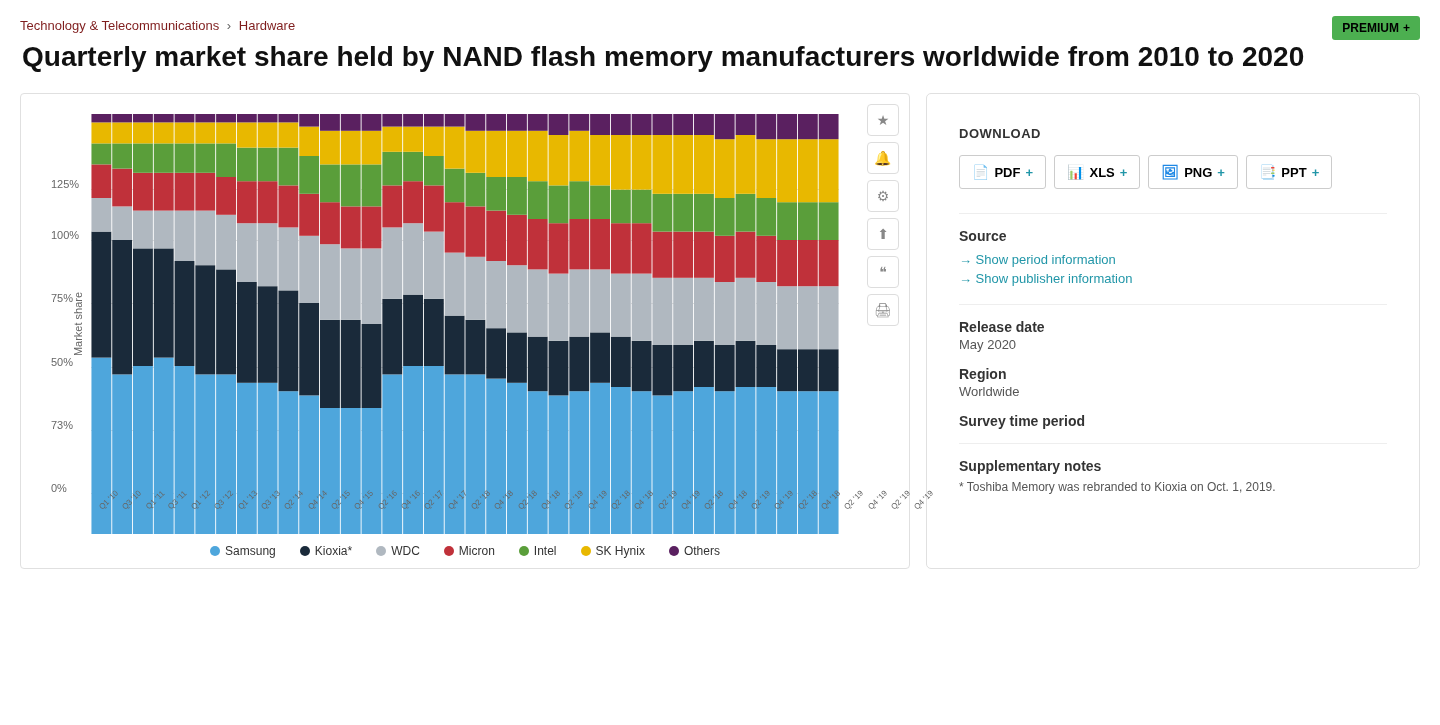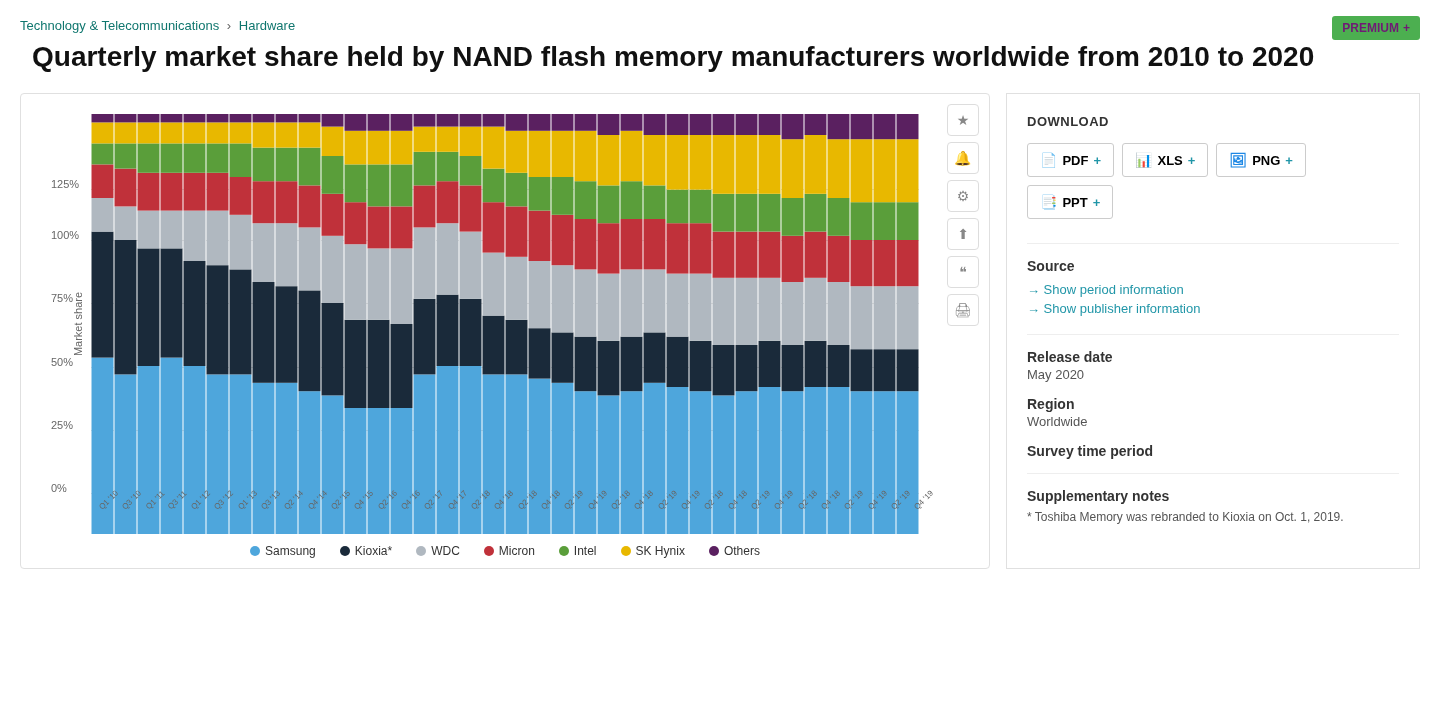--- a/index.html
+++ b/index.html
@@ -1,26 +1,26 @@
 <!DOCTYPE html>
 <html><head>
   <meta charset="utf-8">
   <style>
     * { box-sizing: border-box; margin: 0; padding: 0; }
     body { font-family: Arial, sans-serif; background: #fff; color: #333; font-size: 14px; }
 
     .breadcrumb { color: #2196a8; font-size: 13px; padding: 18px 20px 6px 20px; }
-    .breadcrumb a { color: #0f766e; text-decoration: none; }
+    .breadcrumb a { color: #7f1d1d; text-decoration: none; }
     .breadcrumb span { color: #666; margin: 0 4px; }
 
-    .page-title { font-size: 28px; font-weight: bold; color: #111; padding: 0 20px 18px 32px; line-height: 1.3; max-width: 1380px; }
+    .page-title { font-size: 28px; font-weight: bold; color: #111; padding: 0 20px 18px 22px; line-height: 1.3; max-width: 1380px; }
 
     .premium-badge {
       position: absolute; top: 16px; right: 20px;
-      background: #4caf50; color: #701a75; font-size: 12px; font-weight: bold;
+      background: #4caf50; color: #000000; font-size: 12px; font-weight: bold;
       padding: 5px 10px; border-radius: 3px; display: flex; align-items: center; gap: 4px;
     }
 
     .main-content { display: flex; padding: 0 20px 20px 20px; gap: 16px; }
 
     .chart-panel {
       flex: 1; background: #fff; border: 1px solid #e0e0e0; border-radius: 4px;
       padding: 20px 20px 10px 20px; position: relative;
     }
 
@@ -51,22 +51,22 @@
     .x-axis { position: absolute; bottom: 0; left: 0; right: 0; height: 40px; display: flex; }
 
     .legend {
       display: flex; flex-wrap: wrap; justify-content: center; gap: 24px;
       padding-top: 10px; font-size: 12px;
     }
     .legend-item { display: flex; align-items: center; gap: 5px; }
     .legend-dot { width: 10px; height: 10px; border-radius: 50%; }
 
     .sidebar-panel {
-      width: 414px; background: #fff; border: 1px solid #e0e0e0; border-radius: 0;
-      padding: 20px;
+      width: 494px; background: #fff; border: 1px solid #e0e0e0; border-radius: 5px;
+      padding: 32px;
     }
 
     .sidebar-section-title { font-size: 13px; font-weight: bold; color: #333; letter-spacing: 0.5px; margin-bottom: 14px; text-transform: uppercase; }
 
     .download-buttons { display: flex; gap: 8px; margin-bottom: 24px; flex-wrap: wrap; }
     .dl-btn {
       display: flex; align-items: center; gap: 5px;
       border: 1px solid #ccc; border-radius: 3px; padding: 8px 12px;
       font-size: 13px; font-weight: bold; cursor: pointer; background: #fff;
     }
@@ -127,21 +127,21 @@
         <div class="y-gridline" style="bottom: 66.67%;">
             <span class="y-label">100%</span>
           </div>
         <div class="y-gridline" style="bottom: 50%;">
             <span class="y-label">75%</span>
           </div>
         <div class="y-gridline" style="bottom: 33.33%;">
             <span class="y-label">50%</span>
           </div>
         <div class="y-gridline" style="bottom: 16.67%;">
-            <span class="y-label">25%</span>
+            <span class="y-label">73%</span>
           </div>
         <div class="y-gridline" style="bottom: 0%;">
             <span class="y-label">0%</span>
           </div>
       </div>
 
       <svg id="chart-svg" width="100%" height="100%" style="position:absolute;left:0;top:0;bottom:40px;" viewBox="0 0 820 330" preserveAspectRatio="none">
       <rect x="0.5" y="191.4" width="21.77777777777778" height="138.6" fill="#4ea6dc"></rect>
           <rect x="0.5" y="92.4" width="21.77777777777778" height="99" fill="#1a2a3a"></rect>
           <rect x="0.5" y="66" width="21.77777777777778" height="26.400000000000002" fill="#b0b8c0"></rect>

